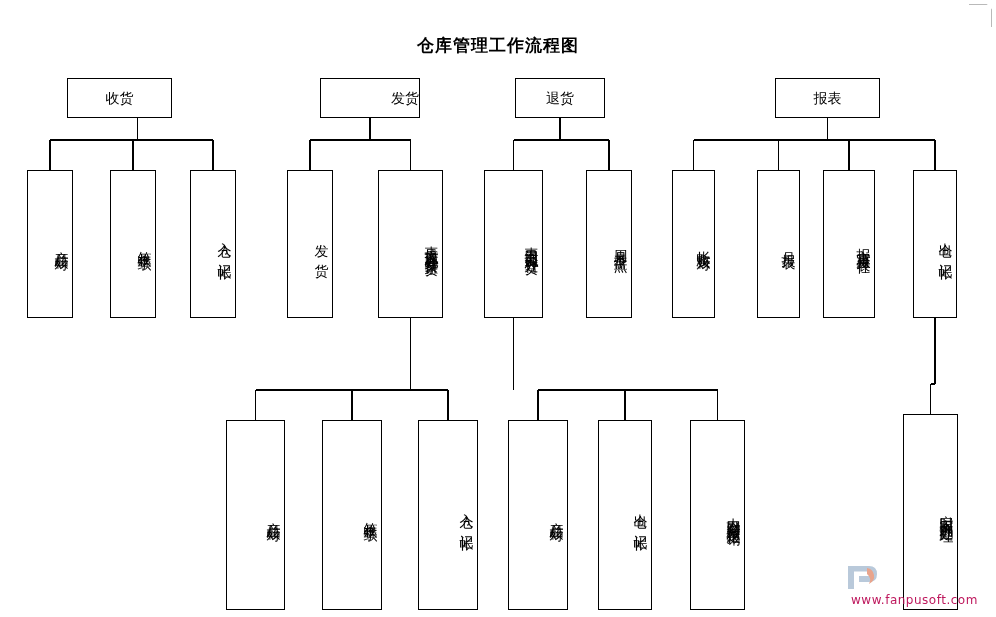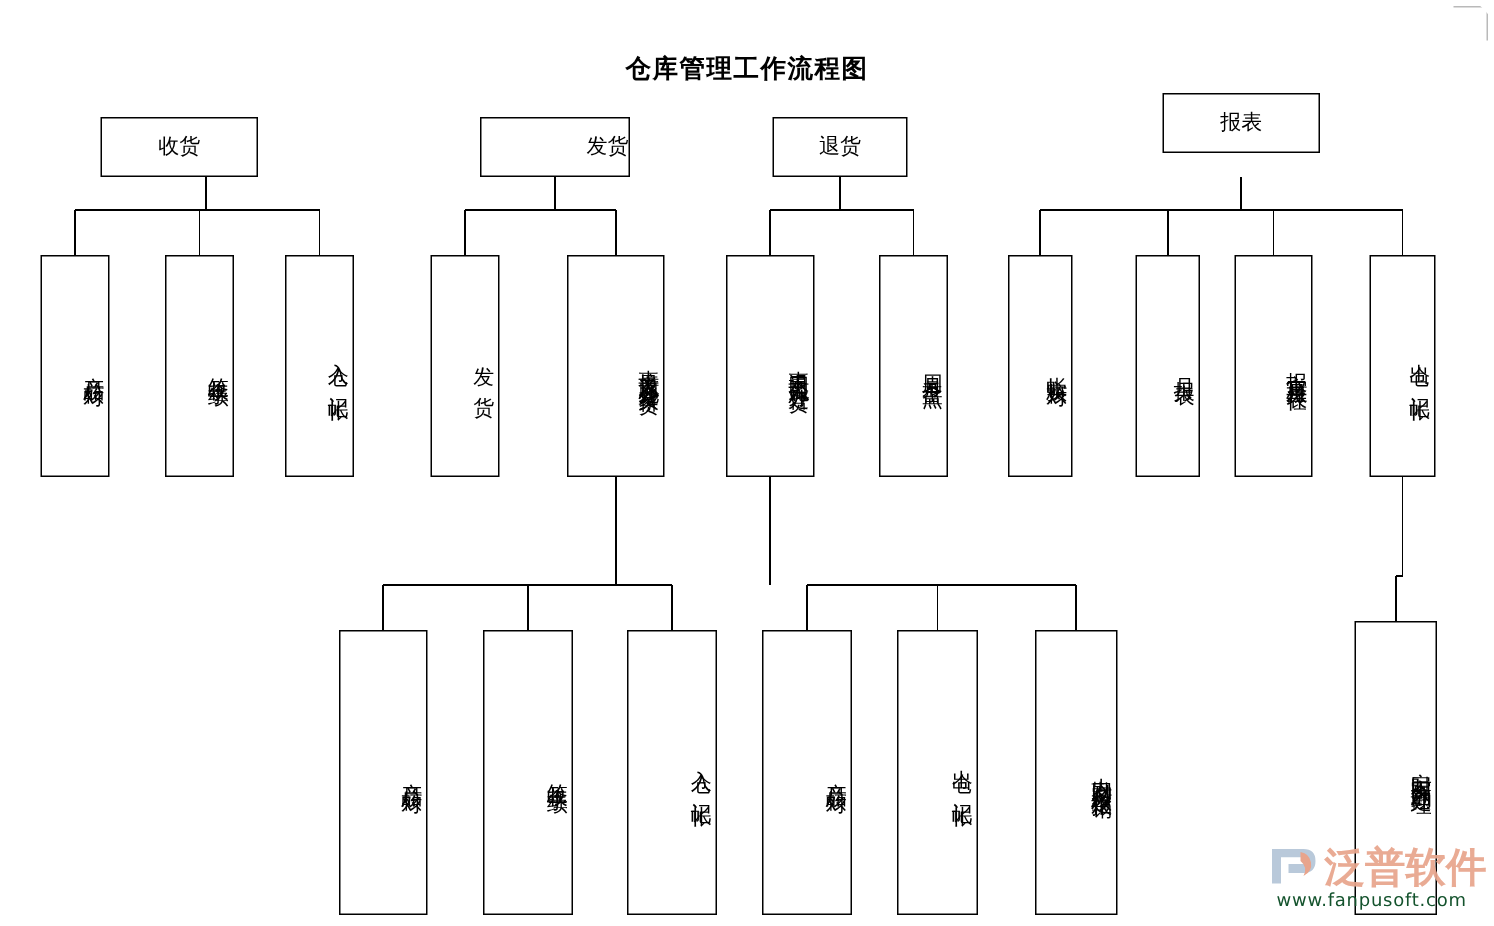--- a/index.html
+++ b/index.html
@@ -88,21 +88,21 @@
     color: #e8a48c;
     opacity: .92;
     letter-spacing: 0px;
     white-space: nowrap;
   }
   .wm-url {
     position: absolute;
     left: 6px;
     top: 33px;
     font-size: 12px;
-    color: #14532d;
+    color: #be185d;
     letter-spacing: .5px;
     white-space: nowrap;
   }
   .wm-logo {
     position: absolute;
     left: 0px;
     top: 2px;
   }
 </style>
 </head>
@@ -195,21 +195,21 @@
       </div>
       <div class="node-box vert" style="left: 508px; top: 420px; width: 60px; height: 190px;">
         <span>产品核对</span>
       </div>
       <div class="node-box vert" style="left: 598px; top: 420px; width: 54px; height: 190px;">
         <span>出仓 记帐</span>
       </div>
       <div class="node-box vert" style="left: 690px; top: 420px; width: 55px; height: 190px;">
         <span>内勤财务核定报销</span>
       </div>
-      <div class="node-box horiz" style="left: 775px; top: 62px; width: 105px; height: 40px;">
+      <div class="node-box horiz" style="left: 775px; top: 78px; width: 105px; height: 40px;">
         <span>报表</span>
       </div>
       <div class="node-box vert" style="left: 672px; top: 170px; width: 43px; height: 148px;">
         <span>帐实核对</span>
       </div>
       <div class="node-box vert" style="left: 757px; top: 170px; width: 43px; height: 148px;">
         <span>月报表</span>
       </div>
       <div class="node-box vert two-col" style="left: 823px; top: 170px; width: 52px; height: 148px;">
         <span style="display: inline-block;">报主审核</span>
@@ -221,17 +221,16 @@
       <div class="node-box vert" style="left: 903px; top: 414px; width: 55px; height: 196px;">
         <span>定时寄回内勤处理</span>
       </div>
     </div>
 
   <div class="watermark">
     <svg class="wm-logo" width="34" height="30" viewBox="0 0 34 30">
       <path d="M3 4 L24 4 Q32 4 32 12 Q32 20 24 20 L14 20 L14 14 L23 14 Q26 14 26 11.5 Q26 9.5 23 9.5 L9 9.5 L9 27 L3 27 Z" fill="#b9c9da"></path>
       <path d="M22 6 Q28 7 29 13 Q30 19 24 22 Q27 16 22 12 Z" fill="#e8a48c"></path>
     </svg>
-    <div class="wm-text">泛普软件</div>
     <div class="wm-url">www.fanpusoft.com</div>
   </div>
 
 </div>
 
 </body></html>

